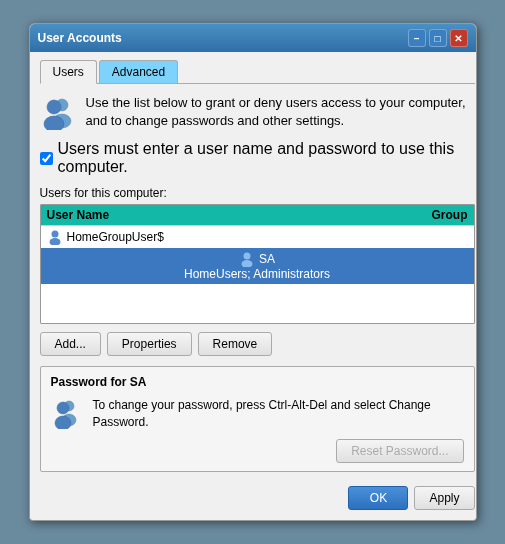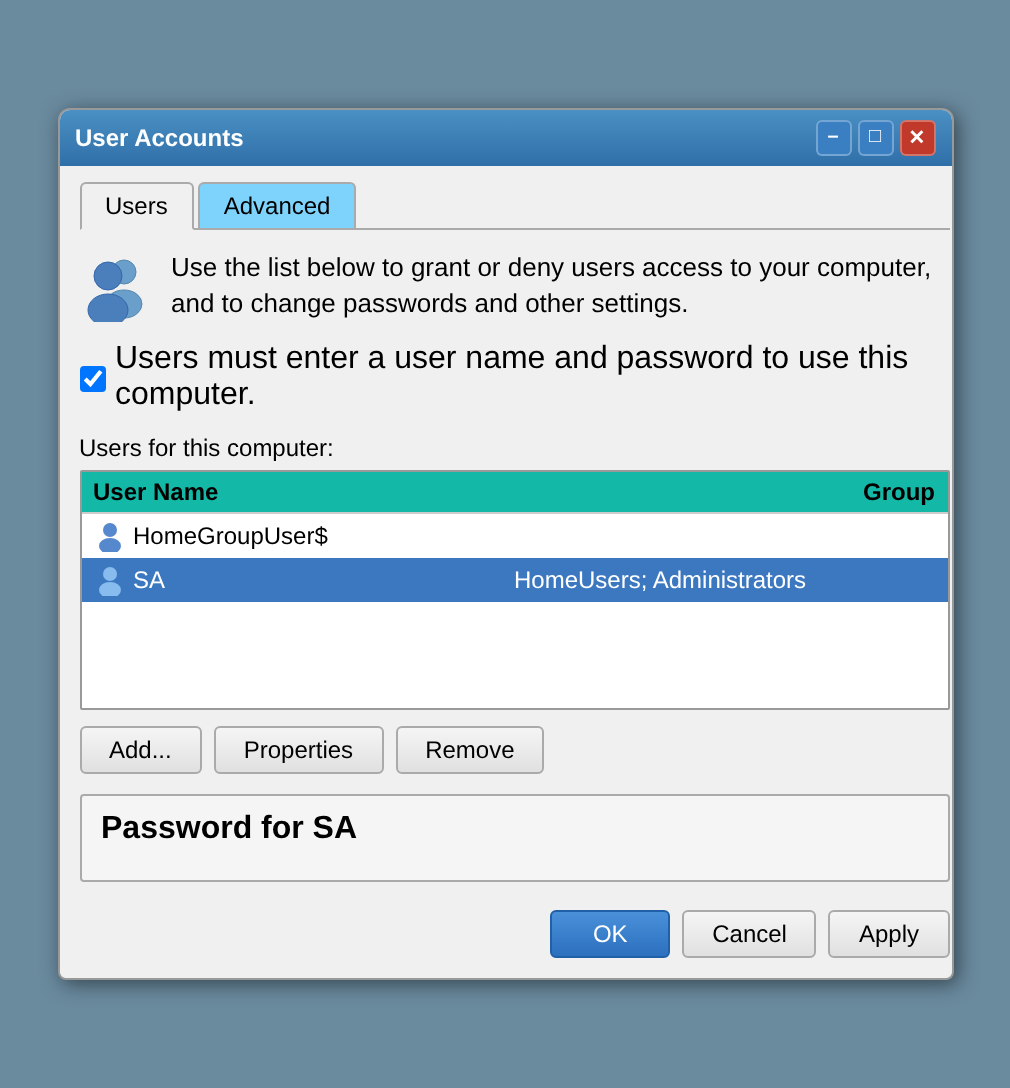--- a/index.html
+++ b/index.html
@@ -130,20 +130,21 @@
     .users-table-row {
       display: flex;
       align-items: center;
       padding: 3px 6px;
       font-size: 12px;
       cursor: pointer;
     }
     .users-table-row.selected {
       background: #3c78c0;
       color: white;
+      flex-direction: column;
     }
     .users-table-row .col-name {
       flex: 1;
       display: flex;
       align-items: center;
       gap: 4px;
     }
     .users-table-row .col-group { flex: 1; }
     .row-icon {
       width: 16px;
@@ -167,21 +168,21 @@
       text-align: center;
     }
     .password-section {
       border: 1px solid #aaa;
       border-radius: 2px;
       padding: 8px 10px;
       margin-bottom: 10px;
       background: #f5f5f5;
     }
     .password-section-title {
-      font-size: 16px;
+      font-size: 12px;
       font-weight: 600;
       margin-bottom: 8px;
     }
     .password-content {
       display: flex;
       align-items: flex-start;
       gap: 10px;
     }
     .password-text {
       font-size: 12px;
@@ -286,22 +287,37 @@
     </div>
 
     <div class="buttons-row">
       <button class="btn">Add...</button>
       <button class="btn">Properties</button>
       <button class="btn">Remove</button>
     </div>
 
     <div class="password-section">
       <div class="password-section-title">Password for SA</div>
+      <div class="password-content">
+        <div>
+          <svg width="32" height="32" viewBox="0 0 32 32">
+            <circle cx="18" cy="9" r="5" fill="#6a9fcc" stroke="#5588aa" stroke-width="0.5"></circle>
+            <ellipse cx="18" cy="23" rx="7" ry="6" fill="#6a9fcc" stroke="#5588aa" stroke-width="0.5"></ellipse>
+            <circle cx="12" cy="11" r="6" fill="#4a7fbb" stroke="#3366aa" stroke-width="0.5"></circle>
+            <ellipse cx="12" cy="26" rx="8" ry="7" fill="#4a7fbb" stroke="#3366aa" stroke-width="0.5"></ellipse>
+          </svg>
+        </div>
+        <div style="flex:1;">
+          <span class="password-text">To change your password, press Ctrl-Alt-Del and select Change Password.</span>
+          <div class="password-btn-row">
+            <button class="btn" style="min-width:100px;" disabled="">Reset Password...</button>
+          </div>
+        </div>
+      </div>
     </div>
 
     <div class="bottom-buttons">
       <button class="btn btn-primary">OK</button>
-      <button class="btn">Cancel</button>
       <button class="btn">Apply</button>
     </div>
 
   </div>
 </div>
 
 </body></html>

